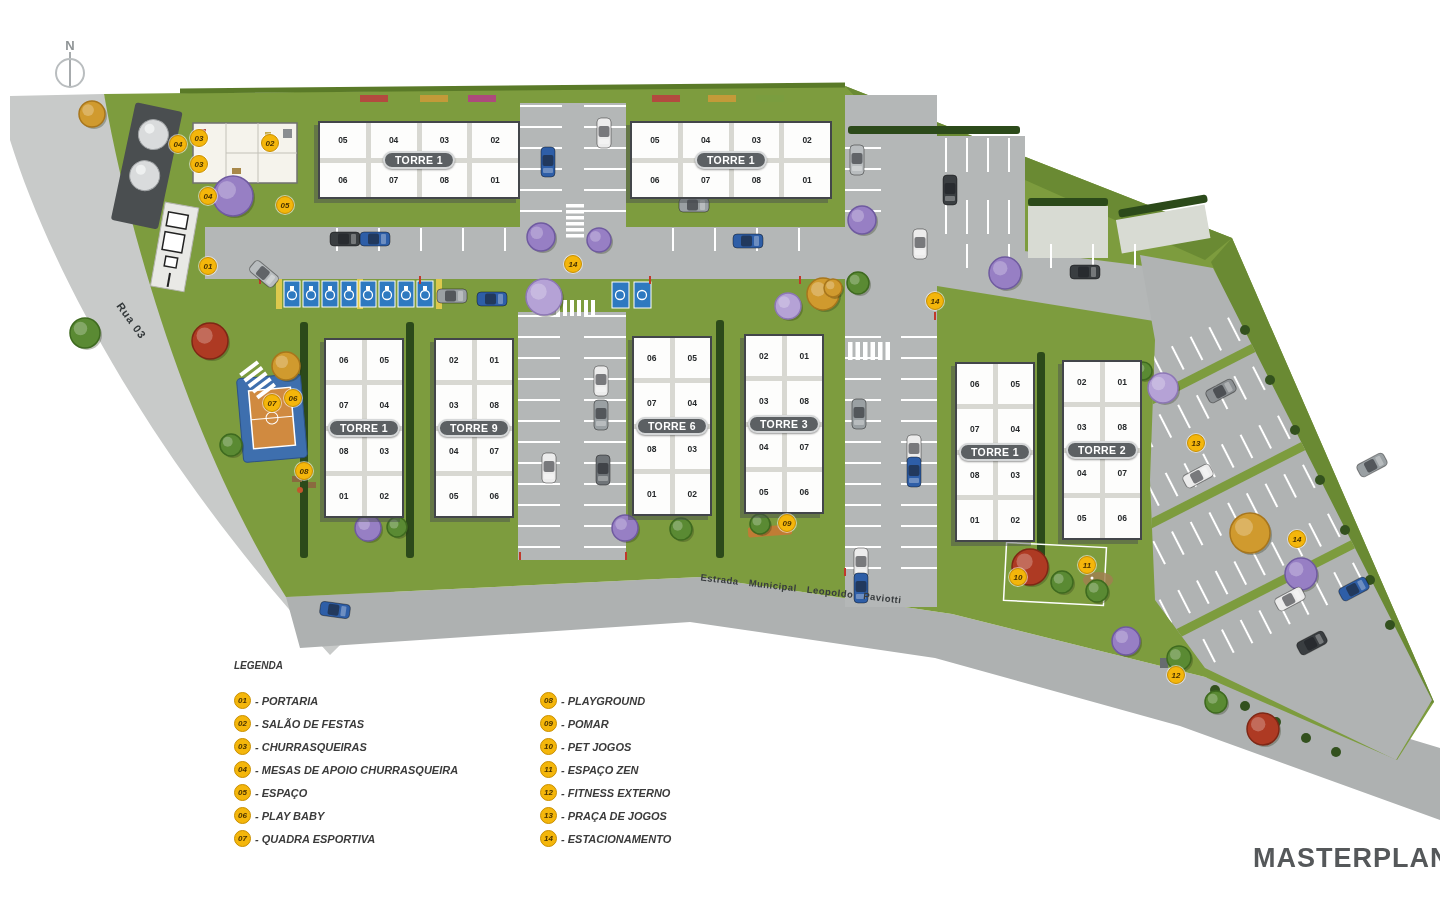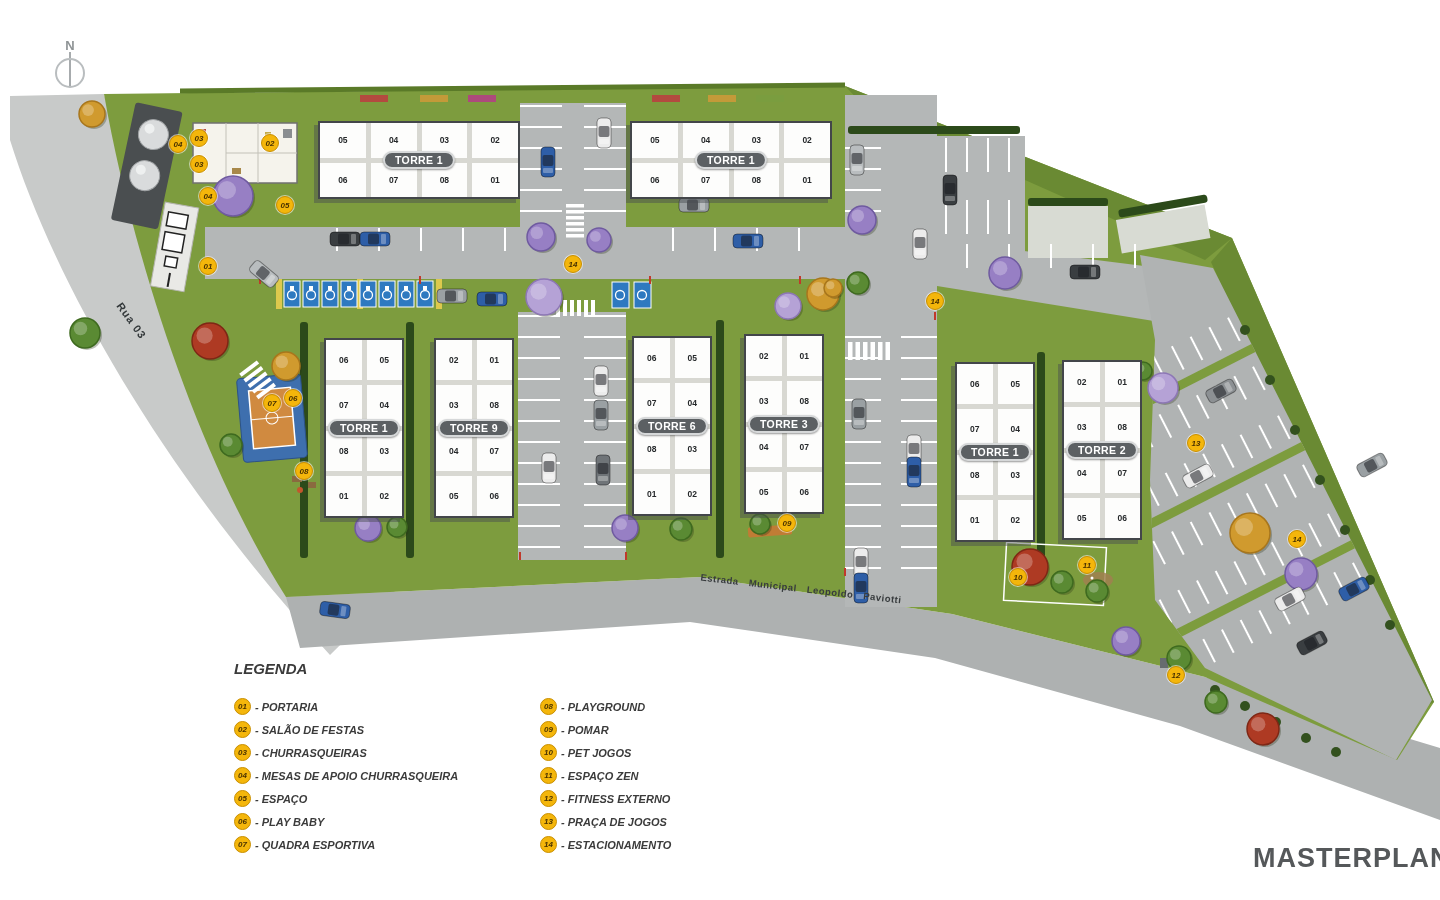--- a/index.html
+++ b/index.html
@@ -19,21 +19,21 @@
                white-space:nowrap;box-shadow:0 1px 2px rgba(0,0,0,.4);z-index:4;}
 
   
   .marker{position:absolute;width:16px;height:16px;border-radius:50%;background:#f4b60b;
           border:1px solid #c98f00;color:#4a3300;font-size:8px;font-weight:bold;font-style:italic;
           display:flex;align-items:center;justify-content:center;
           transform:translate(-50%,-50%);box-shadow:0 0 0 1px rgba(255,255,255,.55);z-index:6;}
 
   
   #legend{position:absolute;left:234px;top:660px;z-index:7;color:#3b3b3b;}
-  #legend-title{font-size:15px;font-weight:bold;font-style:italic;margin-bottom:22px;}
+  #legend-title{font-size:10px;font-weight:bold;font-style:italic;margin-bottom:22px;}
   #legend-cols{display:flex;gap:76px;}
   .lg-col{display:flex;flex-direction:column;gap:8px;width:230px;}
   .lg-item{display:flex;align-items:center;height:15px;}
   .lg-badge{width:15px;height:15px;border-radius:50%;background:#f4b60b;border:1px solid #c98f00;
             color:#4a3300;font-size:8px;font-weight:bold;font-style:italic;flex:0 0 15px;
             display:flex;align-items:center;justify-content:center;margin-right:4px;}
   .lg-label{font-size:11px;font-weight:bold;font-style:italic;white-space:nowrap;}
 
   
   #masterplan-title{position:absolute;left:1253px;top:843px;font-size:27px;font-weight:bold;

